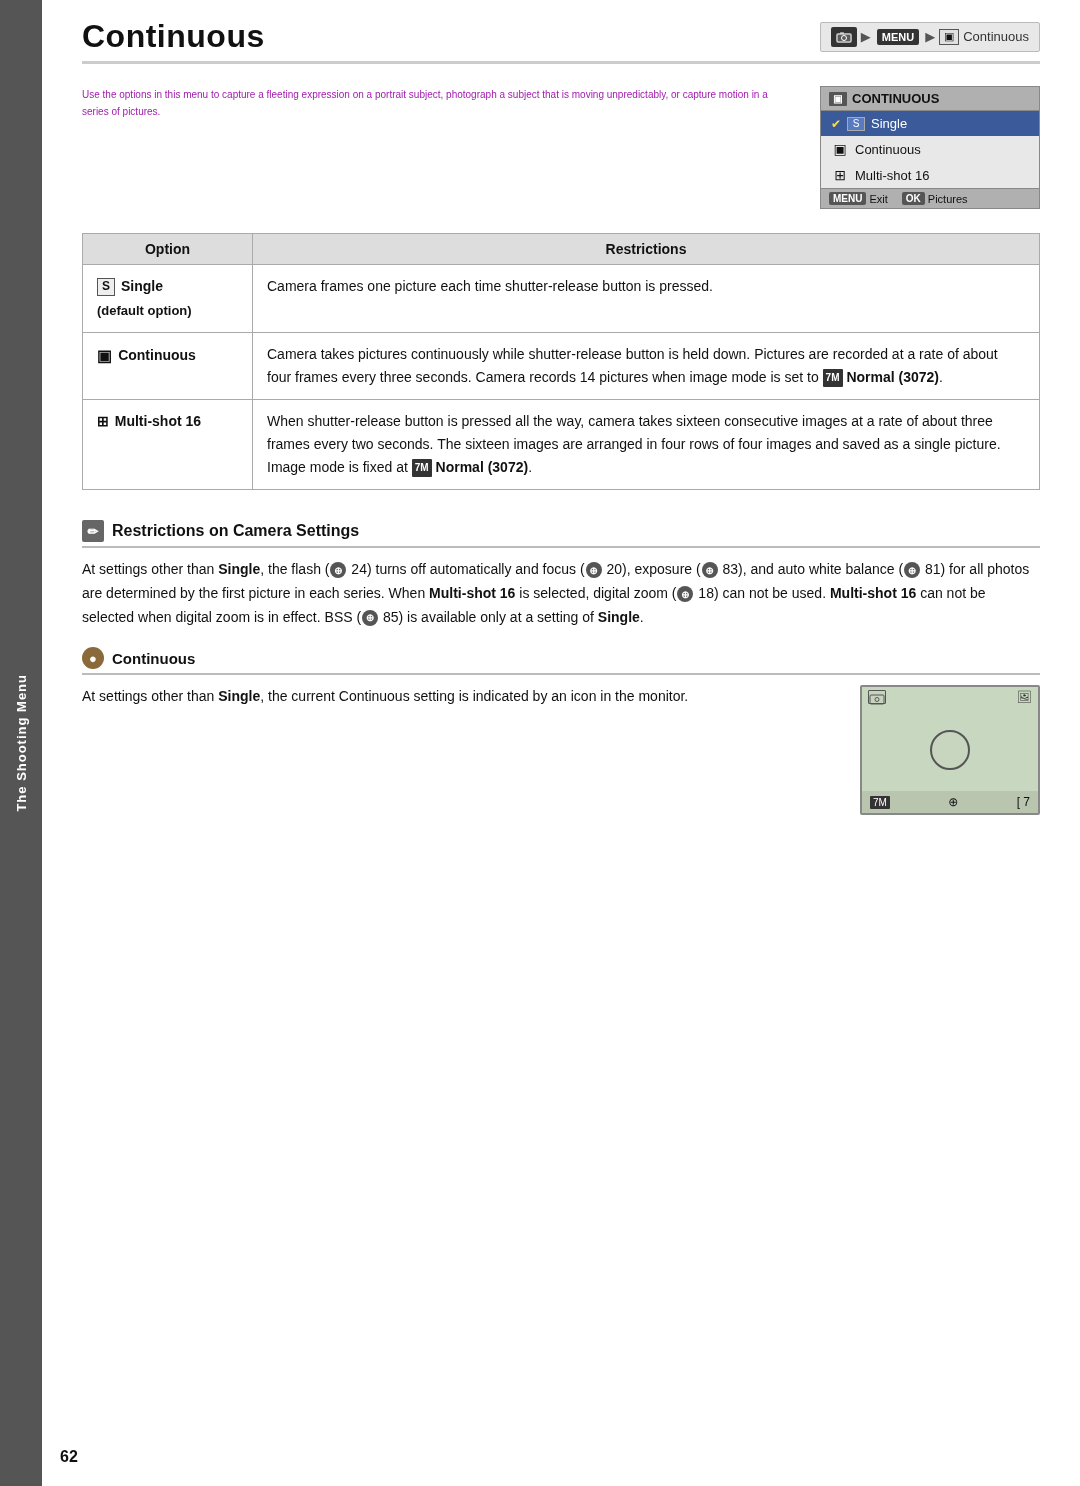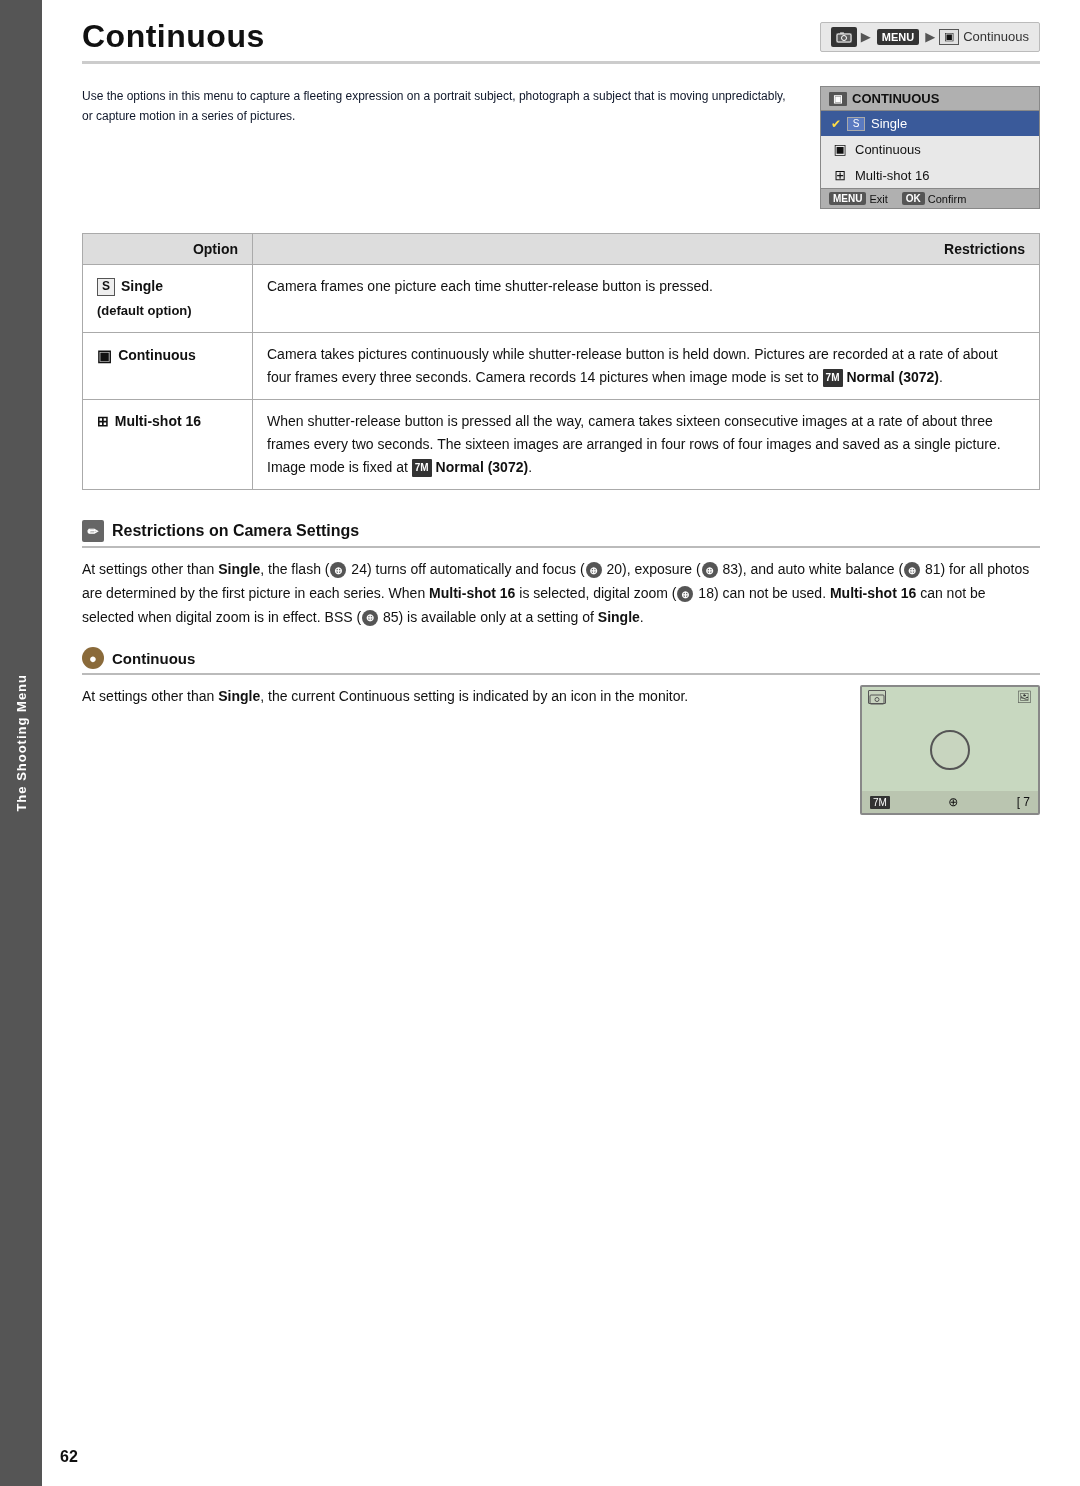--- a/index.html
+++ b/index.html
@@ -99,23 +99,23 @@
 
     
     .intro-section {
       display: flex;
       gap: 30px;
       margin-bottom: 24px;
       align-items: flex-start;
     }
     .intro-text {
       flex: 1;
-      font-size: 12px;
+      font-size: 10px;
       line-height: 1.7;
-      color: #0f172a;
+      color: #a21caf;
     }
 
     
     .menu-box {
       width: 220px;
       flex-shrink: 0;
       border: 1px solid #888;
       background: #d8d8d8;
       font-size: 14px;
     }
@@ -182,21 +182,21 @@
       width: 100%;
       border-collapse: collapse;
       margin-bottom: 30px;
     }
     .options-table th {
       background: #ddd;
       border: 1px solid #aaa;
       padding: 7px 14px;
       font-size: 14px;
       font-weight: bold;
-      text-align: right;
+      text-align: center;
     }
     .options-table td {
       border: 1px solid #aaa;
       padding: 10px 14px;
       font-size: 14px;
       vertical-align: top;
       line-height: 1.65;
     }
     .option-cell {
       width: 170px;
@@ -454,21 +454,21 @@
           <span style="font-size:14px;width:18px;text-align:center;">⊞</span>
           <span>Multi-shot 16</span>
         </div>
         <div class="menu-footer">
           <div class="menu-footer-item">
             <span class="menu-footer-key">MENU</span>
             <span>Exit</span>
           </div>
           <div class="menu-footer-item">
             <span class="menu-footer-key">OK</span>
-            <span>Confirm</span>
+            <span>Pictures</span>
           </div>
         </div>
       </div>
     </div>
 
     <table class="options-table">
       <thead>
         <tr>
           <th>Option</th>
           <th>Restrictions</th>

